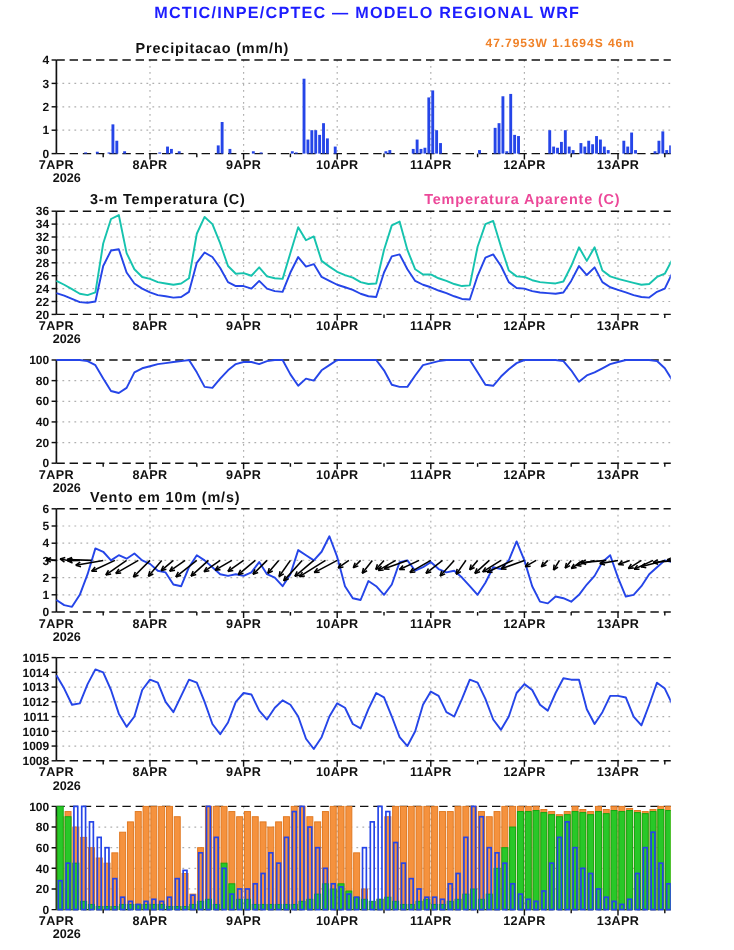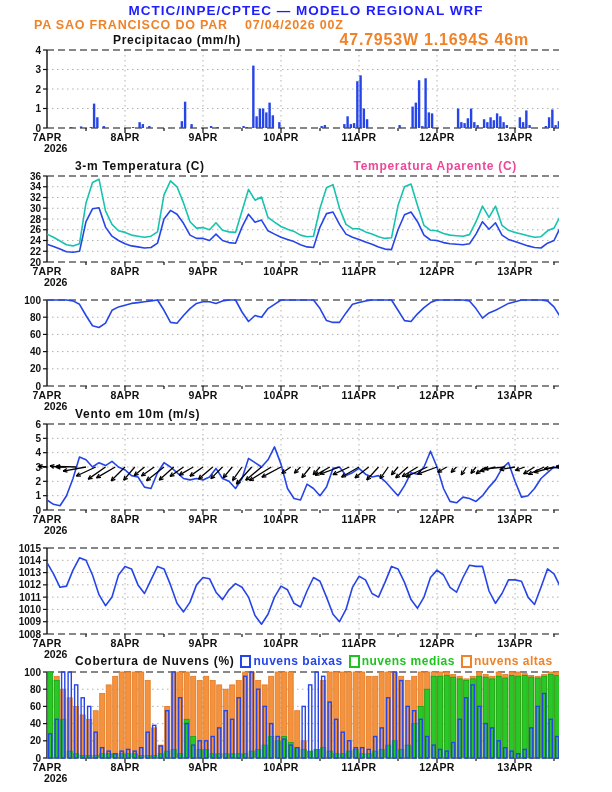--- a/index.html
+++ b/index.html
@@ -1,47 +1,40 @@
 <!DOCTYPE html>
 <html><head>
 <meta charset="utf-8">
 <style>
   html,body{margin:0;padding:0;background:#fff;}
   #page{position:relative;width:559px;height:792px;background:#fff;overflow:hidden;
         font-family:"Liberation Sans",sans-serif;font-weight:bold;}
   .hdr1{position:absolute;top:3px;left:0;width:612px;text-align:center;font-size:13.5px;
         letter-spacing:1px;color:#1d1dff;white-space:pre;}
   .hdr2{position:absolute;top:18px;left:34px;font-size:12.5px;letter-spacing:.8px;color:#f08228;white-space:pre;}
-  .coords{position:absolute;top:31px;right:30px;font-size:16px;letter-spacing:.8px;color:#f08228;white-space:pre;}
+  .coords{position:absolute;top:31px;right:30px;font-size:10px;letter-spacing:.8px;color:#f08228;white-space:pre;}
   .ptitle{position:absolute;font-size:12px;letter-spacing:.7px;color:#111;white-space:pre;}
   .rtitle{position:absolute;font-size:12px;letter-spacing:.7px;color:#ec4899;white-space:pre;}
   .legendrow{position:absolute;display:flex;align-items:center;gap:6px;white-space:pre;}
   .legitem{display:flex;align-items:center;gap:2px;font-size:12px;letter-spacing:.5px;}
   .sw{display:inline-block;width:7px;height:9px;background:#fff;border:2px solid #000;}
   svg text{font-family:"Liberation Sans",sans-serif;font-weight:bold;}
 </style>
 </head>
 <body>
 
 <div id="page">
   <div class="hdr1">MCTIC/INPE/CPTEC — MODELO REGIONAL WRF</div>
-  <div class="hdr2">PA SAO FRANCISCO DO PAR    07/04/2026 00Z</div>
   <div class="coords">47.7953W 1.1694S 46m</div>
 
   <div class="ptitle" style="top:33px;left:75px;padding-left:38px;">Precipitacao (mm/h)</div>
   <div class="ptitle" style="top:159px;left:75px;">3-m Temperatura (C)</div>
   <div class="rtitle" style="top:159px;right:42px;">Temperatura Aparente (C)</div>
   <div class="ptitle" style="top:407px;left:75px;">Vento em 10m (m/s)</div>
 
-  <div class="legendrow" style="top:654px;left:75px;">
-    <span class="ptitle" style="position:static;">Cobertura de Nuvens (%)</span>
-    <span class="legitem" style="color:#2545e8;"><span class="sw" style="border-color:#2545e8;"></span><span>nuvens baixas</span></span>
-    <span class="legitem" style="color:#1ec41e;"><span class="sw" style="border-color:#1ec41e;"></span><span>nuvens medias</span></span>
-    <span class="legitem" style="color:#f08228;"><span class="sw" style="border-color:#f08228;"></span><span>nuvens altas</span></span>
-  </div>
 
   <svg id="plot" width="612" height="792" style="position:absolute;top:0;left:0;">
       <line x1="47" y1="108.5" x2="593" y2="108.5" stroke="#b0b0b0" stroke-width="1" stroke-dasharray="1.5 3.5"></line>
       <line x1="47" y1="89" x2="593" y2="89" stroke="#b0b0b0" stroke-width="1" stroke-dasharray="1.5 3.5"></line>
       <line x1="47" y1="69.5" x2="593" y2="69.5" stroke="#b0b0b0" stroke-width="1" stroke-dasharray="1.5 3.5"></line>
       <line x1="125" y1="50" x2="125" y2="128" stroke="#b0b0b0" stroke-width="1" stroke-dasharray="1.5 3.5"></line>
       <line x1="203" y1="50" x2="203" y2="128" stroke="#b0b0b0" stroke-width="1" stroke-dasharray="1.5 3.5"></line>
       <line x1="281" y1="50" x2="281" y2="128" stroke="#b0b0b0" stroke-width="1" stroke-dasharray="1.5 3.5"></line>
       <line x1="359" y1="50" x2="359" y2="128" stroke="#b0b0b0" stroke-width="1" stroke-dasharray="1.5 3.5"></line>
       <line x1="437" y1="50" x2="437" y2="128" stroke="#b0b0b0" stroke-width="1" stroke-dasharray="1.5 3.5"></line>

